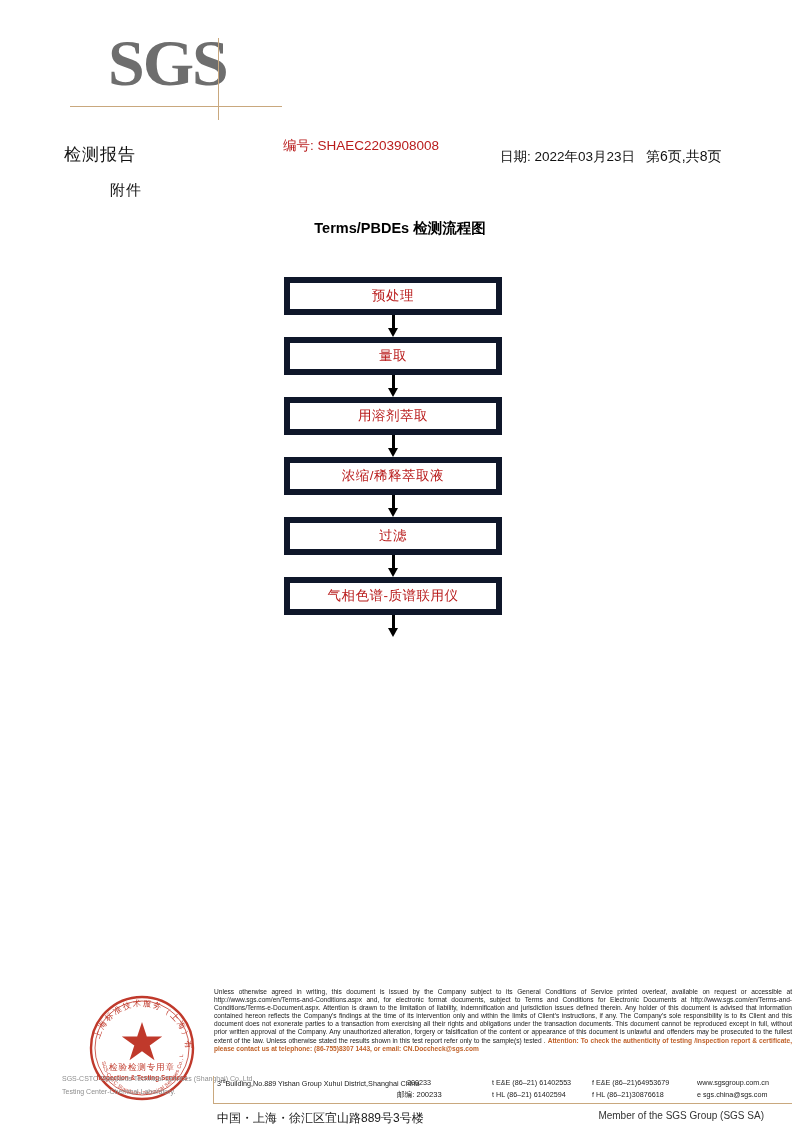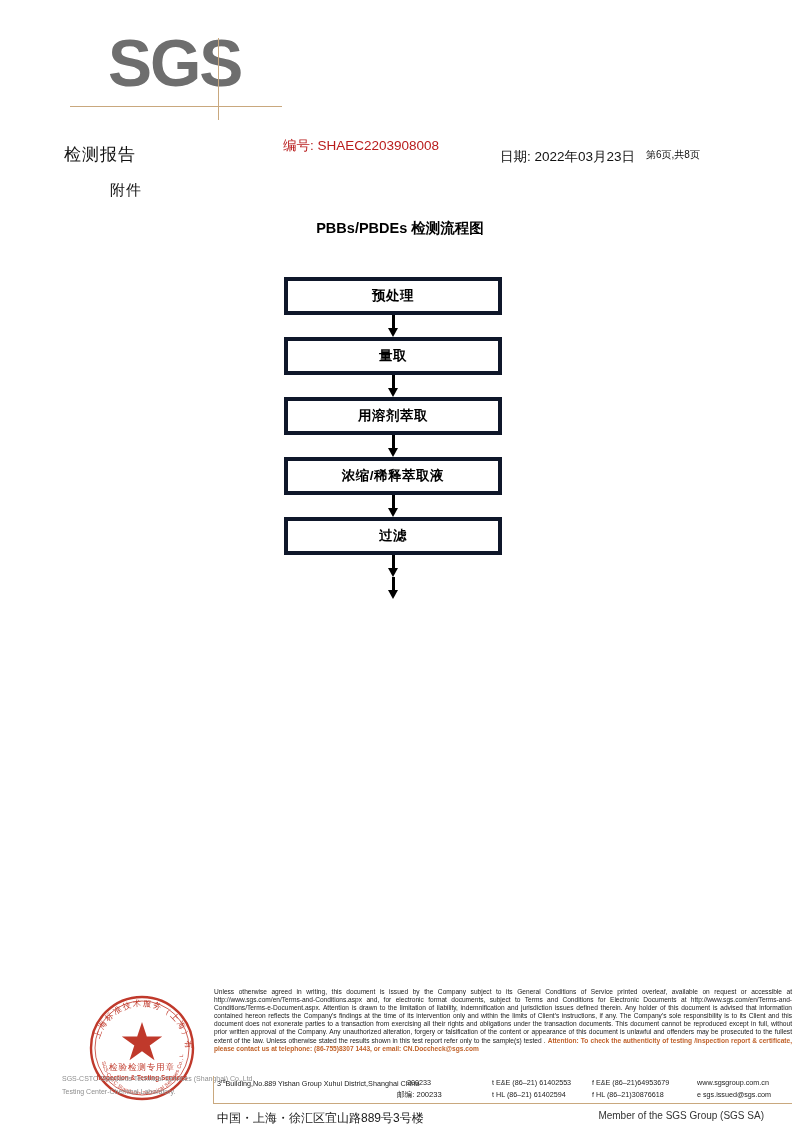--- a/index.html
+++ b/index.html
@@ -24,21 +24,21 @@
     position: absolute;
     left: 108px;
     top: 36px;
     width: 180px;
     height: 90px;
   }
   .logo-text {
     position: absolute;
     left: 0;
     top: -6px;
-    font-family: Liberation Sans, sans-serif;
+    font-family: Liberation Serif, serif;
     font-weight: bold;
     font-size: 66px;
     letter-spacing: -2px;
     color: #6e6e6e;
     line-height: 1;
   }
   .logo-hline {
     position: absolute;
     left: -38px;
     top: 70px;
@@ -84,21 +84,21 @@
     position: absolute;
     left: 500px;
     top: 148px;
     font-size: 13.5px;
     color: #111;
   }
   .hdr-page {
     position: absolute;
     left: 646px;
     top: 148px;
-    font-size: 10px;
+    font-size: 14px;
     color: #111;
   }
 
   
   .flow-title {
     position: absolute;
     left: 0;
     top: 219px;
     width: 800px;
     text-align: center;
@@ -108,30 +108,29 @@
   }
   .flow {
     position: absolute;
     left: 284px;
     top: 277px;
     width: 220px;
   }
   .flow-box {
     width: 218px;
     height: 38px;
-    border: 4px solid #0f172a;
+    border: 6px solid #0f172a;
     box-sizing: border-box;
     background: #ffffff;
     display: flex;
     align-items: center;
     justify-content: center;
     font-size: 13.5px;
-    color: #000000;
+    color: #b91c1c;
     letter-spacing: 0.5px;
-    font-weight: bold;
   }
   .flow-arrow {
     width: 218px;
     height: 22px;
     position: relative;
   }
   .flow-arrow::before {
     content: "";
     position: absolute;
     left: 50%;
@@ -244,33 +243,34 @@
     <div class="logo-hline"></div>
     <div class="logo-vline"></div>
   </div>
 
   <div class="hdr-title">检测报告</div>
   <div class="hdr-sub">附件</div>
   <div class="hdr-no">编号: SHAEC2203908008</div>
   <div class="hdr-date">日期: 2022年03月23日</div>
   <div class="hdr-page">第6页,共8页</div>
 
-  <div class="flow-title">PBBs/PBDEs 检测流程图</div>
+  <div class="flow-title">Terms/PBDEs 检测流程图</div>
 
   <div class="flow">
     <div class="flow-box">预处理</div>
     <div class="flow-arrow"></div>
     <div class="flow-box">量取</div>
     <div class="flow-arrow"></div>
     <div class="flow-box">用溶剂萃取</div>
     <div class="flow-arrow"></div>
     <div class="flow-box">浓缩/稀释萃取液</div>
     <div class="flow-arrow"></div>
     <div class="flow-box">过滤</div>
     <div class="flow-arrow"></div>
+    <div class="flow-box">气相色谱-质谱联用仪</div>
     <div class="flow-arrow"></div>
   </div>
 
   <svg class="seal" viewBox="0 0 112 112">
     <defs>
       <path id="arcTop" d="M 12,58 A 44,44 0 0 1 100,58"></path>
       <path id="arcBot" d="M 15,62 A 41,41 0 0 0 97,62"></path>
     </defs>
     <circle cx="56" cy="56" r="51" fill="none" stroke="#c0392b" stroke-width="2.4"></circle>
     <circle cx="56" cy="56" r="47" fill="none" stroke="#c0392b" stroke-width="0.8"></circle>
@@ -302,18 +302,18 @@
     <span class="c-tel1">t E&amp;E (86–21) 61402553</span>
     <span class="c-tel2">f E&amp;E (86–21)64953679</span>
     <span class="c-web">www.sgsgroup.com.cn</span>
   </div>
 
   <div class="addr r2">
     <span class="c-addr">中国・上海・徐汇区宜山路889号3号楼</span>
     <span class="c-zip">邮编: 200233</span>
     <span class="c-tel1">t HL (86–21) 61402594</span>
     <span class="c-tel2">f HL (86–21)30876618</span>
-    <span class="c-web">e sgs.issued@sgs.com</span>
+    <span class="c-web">e sgs.china@sgs.com</span>
   </div>
 
   <div class="member">Member of the SGS Group (SGS SA)</div>
 
 </div>
 
 </body></html>

